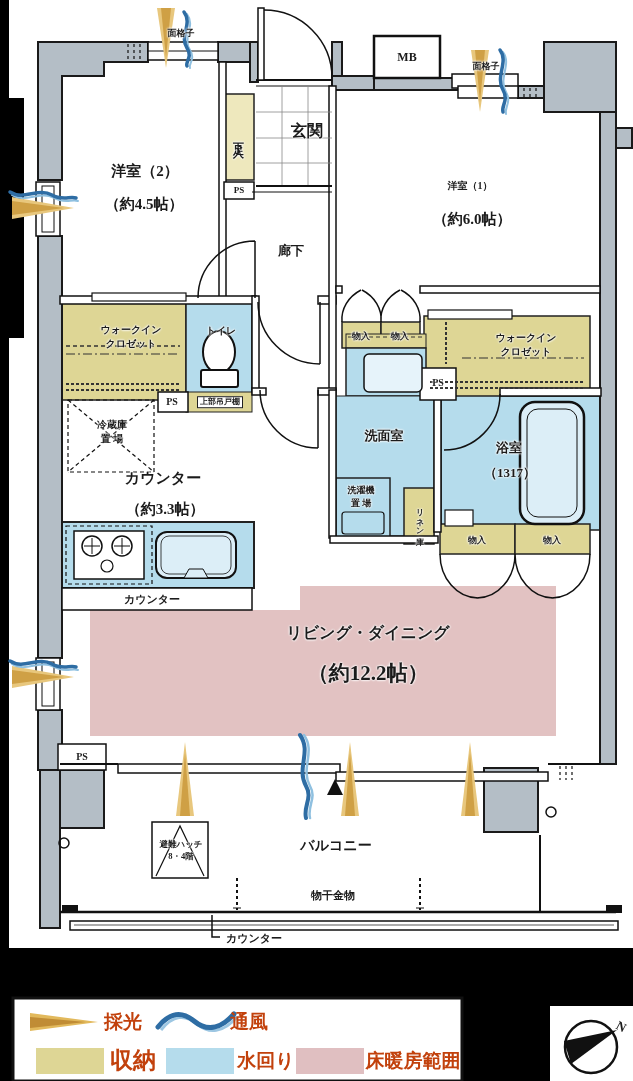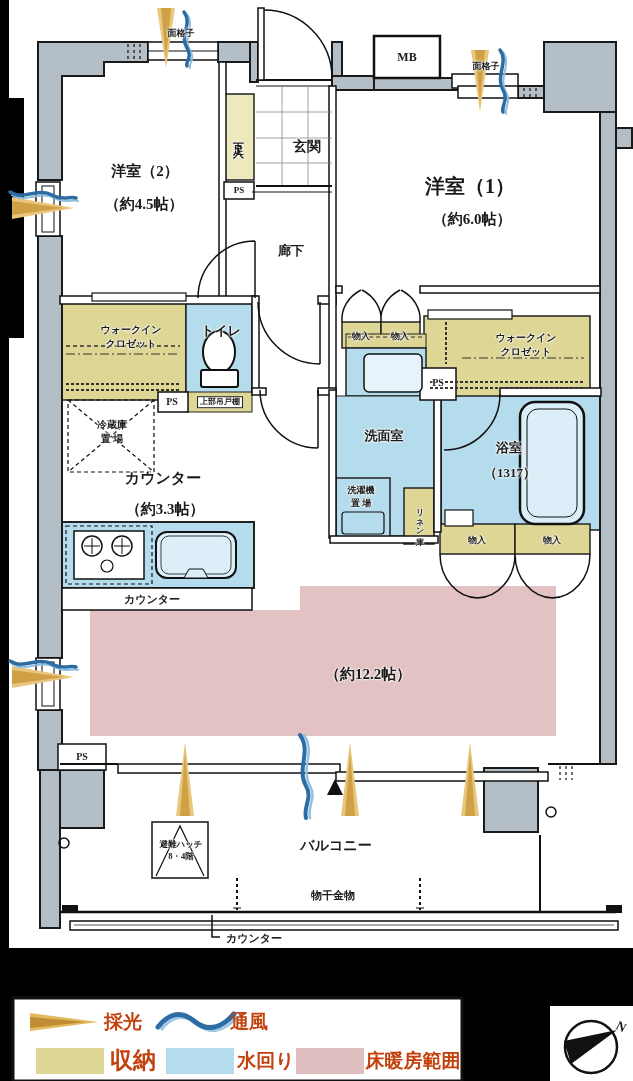--- a/index.html
+++ b/index.html
@@ -248,52 +248,53 @@
   <g>
     <rect x="550" y="1006" width="83" height="75" fill="#fff"></rect>
     <circle cx="591" cy="1047" r="26" fill="#fff" stroke="#111" stroke-width="2.5"></circle>
     <polygon points="617,1030 564,1041 571,1064" fill="#111"></polygon>
   </g>
 </svg>
 
   <div class="lbl" style="left:181px;top:33px;font-size:9px">面格子</div>
   <div class="lbl" style="left:486px;top:66px;font-size:9px">面格子</div>
   <div class="lbl" style="left:407px;top:57px;font-size:12px">MB</div>
-  <div class="lbl" style="left:307px;top:147px;font-size:14px">玄関</div>
+  <div class="lbl" style="left:307px;top:131px;font-size:16px">玄関</div>
   <div class="lbl v" style="left:238px;top:137px;font-size:11px">下足入</div>
   <div class="lbl" style="left:239px;top:190px;font-size:9px">PS</div>
   <div class="lbl" style="left:145px;top:171px;font-size:15px">洋室（2）</div>
   <div class="lbl" style="left:144px;top:204px;font-size:15px">（約4.5帖）</div>
-  <div class="lbl" style="left:470px;top:186px;font-size:20px">洋室（1）</div>
+  <div class="lbl" style="left:470px;top:186px;font-size:10px">洋室（1）</div>
   <div class="lbl" style="left:472px;top:219px;font-size:15px">（約6.0帖）</div>
   <div class="lbl" style="left:291px;top:251px;font-size:13px">廊下</div>
   <div class="lbl" style="left:131px;top:337px;font-size:10px">ウォークイン
 クロゼット</div>
-  <div class="lbl" style="left:221px;top:331px;font-size:13px">トイレ</div>
+  <div class="lbl" style="left:221px;top:331px;font-size:10px">トイレ</div>
   <div class="lbl" style="left:361px;top:336px;font-size:9px">物入</div>
   <div class="lbl" style="left:400px;top:336px;font-size:9px">物入</div>
   <div class="lbl" style="left:526px;top:345px;font-size:10px">ウォークイン
 クロゼット</div>
   <div class="lbl" style="left:172px;top:402px;font-size:10px">PS</div>
   <div class="lbl pill" style="left:220px;top:402px;font-size:8px">上部吊戸棚</div>
   <div class="lbl" style="left:438px;top:383px;font-size:10px">PS</div>
   <div class="lbl" style="left:112px;top:432px;font-size:10px">冷蔵庫
 置 場</div>
   <div class="lbl" style="left:163px;top:478px;font-size:15px">カウンター</div>
   <div class="lbl" style="left:165px;top:509px;font-size:15px">（約3.3帖）</div>
   <div class="lbl" style="left:384px;top:436px;font-size:13px">洗面室</div>
   <div class="lbl" style="left:509px;top:448px;font-size:13px">浴室</div>
   <div class="lbl" style="left:510px;top:473px;font-size:13px">（1317）</div>
   <div class="lbl" style="left:361px;top:497px;font-size:9px">洗濯機
 置 場</div>
   <div class="lbl v" style="left:419px;top:517px;font-size:8px;letter-spacing:0">リネン庫</div>
   <div class="lbl" style="left:477px;top:540px;font-size:9px">物入</div>
   <div class="lbl" style="left:552px;top:540px;font-size:9px">物入</div>
   <div class="lbl" style="left:152px;top:600px;font-size:11px">カウンター</div>
-  <div class="lbl" style="left:368px;top:674px;font-size:15px">（約12.2帖）</div>
+  <div class="lbl" style="left:368px;top:633px;font-size:16px">リビング・ダイニング</div>
+  <div class="lbl" style="left:368px;top:674px;font-size:21px">（約12.2帖）</div>
   <div class="lbl" style="left:82px;top:757px;font-size:10px">PS</div>
   <div class="lbl" style="left:336px;top:846px;font-size:14px">バルコニー</div>
   <div class="lbl" style="left:181px;top:851px;font-size:8.5px">避難ハッチ
 8・4階</div>
   <div class="lbl" style="left:333px;top:896px;font-size:11px">物干金物</div>
   <div class="lbl" style="left:254px;top:939px;font-size:11px">カウンター</div>
 
   <div class="lbl legend-lbl" style="left:123px;top:1022px;font-size:19px">採光</div>
   <div class="lbl legend-lbl" style="left:249px;top:1022px;font-size:19px">通風</div>
   <div class="lbl legend-lbl" style="left:133px;top:1061px;font-size:23px">収納</div>

